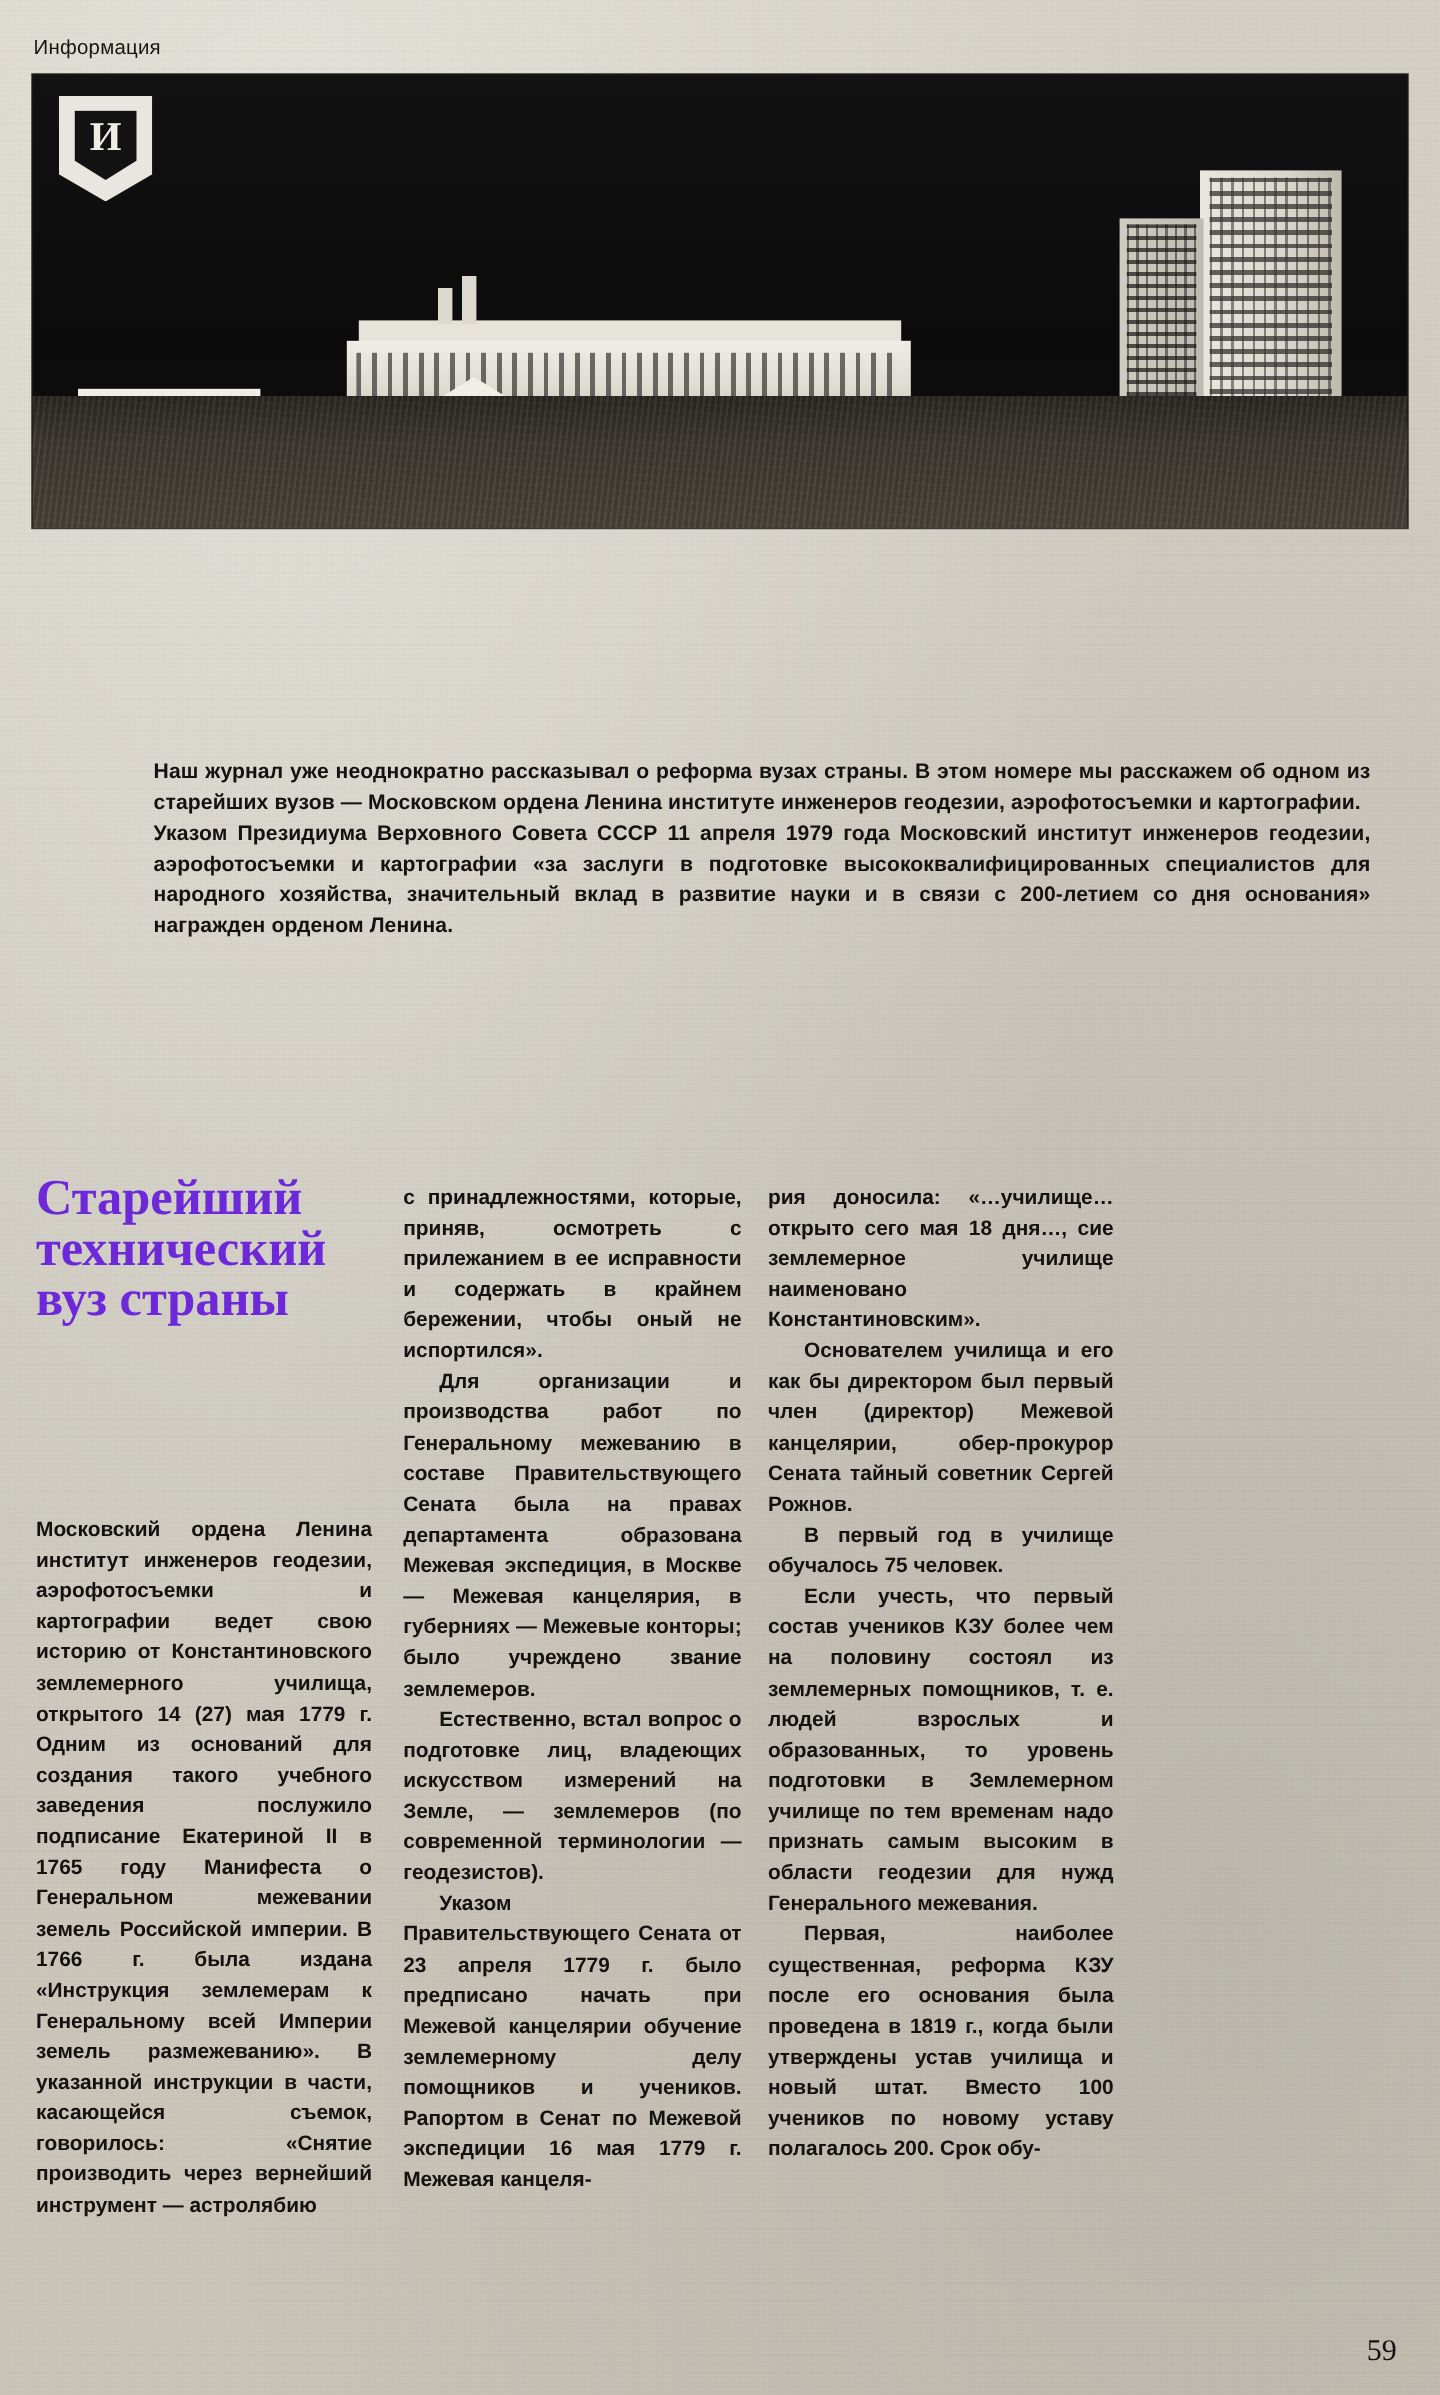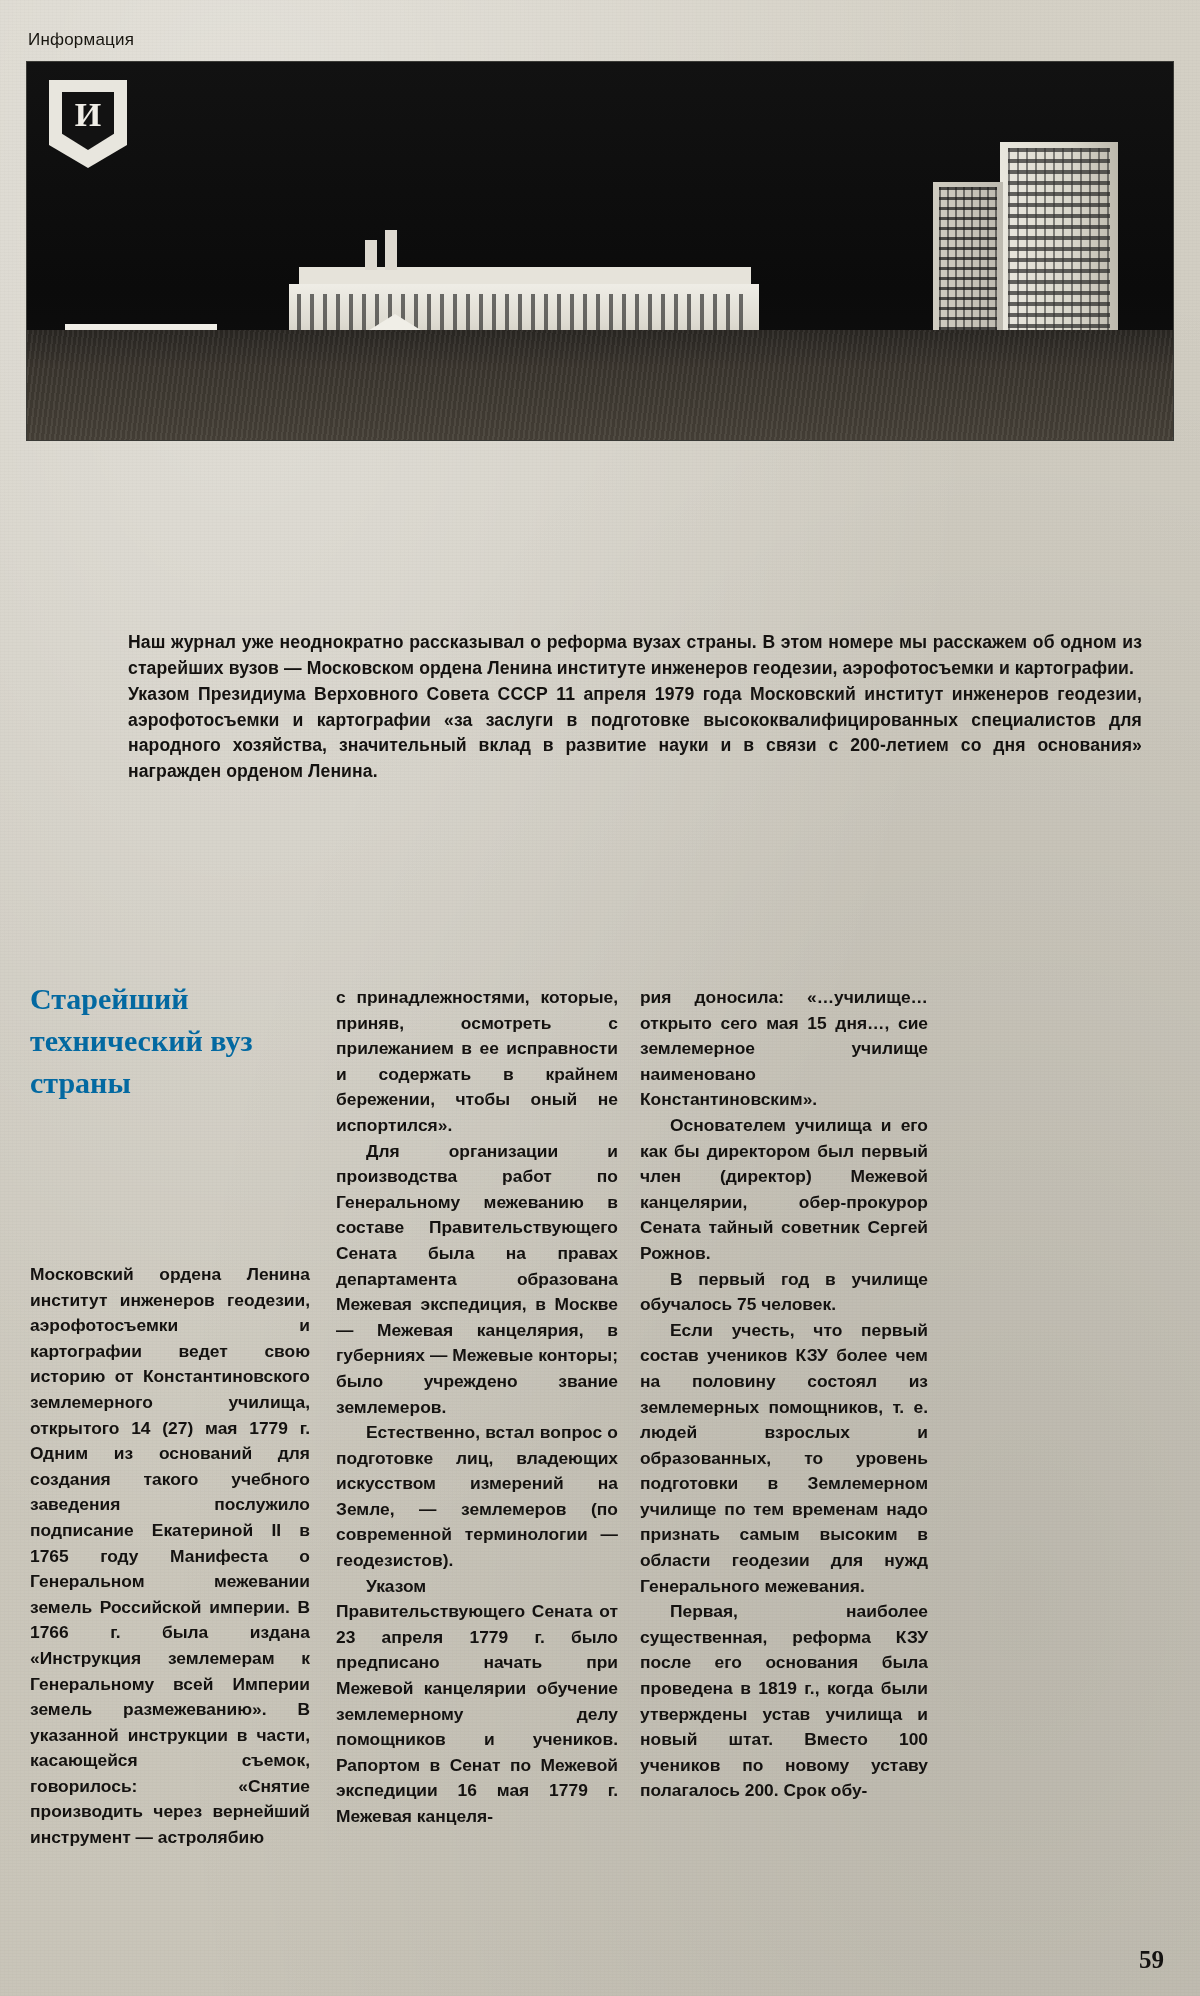--- a/index.html
+++ b/index.html
@@ -268,24 +268,24 @@
   .lead p { margin: 0; text-indent: 0; }
   .lead p + p { margin-top: 1px; }
 
   
   .headline {
     position: absolute;
     left: 30px;
     top: 978px;
     width: 290px;
     font-family: "Liberation Serif", serif;
-    font-size: 30px;
+    font-size: 42px;
     font-weight: bold;
     line-height: 42px;
-    color: #0369a1;
+    color: #6d28d9;
   }
 
   
   .col {
     position: absolute;
     top: 1262px;
     font-size: 17.4px;
     line-height: 25.6px;
     text-align: justify;
     font-weight: bold;
@@ -295,21 +295,21 @@
   .col1 { left: 30px;  width: 280px; }
   .col2 { left: 336px; width: 282px; top: 985px; }
   .col3 { left: 640px; width: 288px; top: 985px; }
   .col p.ind { text-indent: 30px; }
 
   .page-number {
     position: absolute;
     right: 36px;
     bottom: 22px;
     font-size: 25px;
-    font-weight: bold;
+    font-weight: normal;
     font-family: "Liberation Serif", serif;
     text-align: center;
   }
 </style>
 </head>
 <body>
 
 <div class="page"></div>
 <div class="grain"></div>
 
@@ -350,20 +350,20 @@
 </div>
 
 <div class="col col2">
   <p>с принадлежностями, которые, приняв, осмотреть с прилежанием в ее исправности и содержать в крайнем бережении, чтобы оный не испортился».</p>
   <p class="ind">Для организации и производства работ по Генеральному межеванию в составе Правительствующего Сената была на правах департамента образована Межевая экспедиция, в Москве — Межевая канцелярия, в губерниях — Межевые конторы; было учреждено звание землемеров.</p>
   <p class="ind">Естественно, встал вопрос о подготовке лиц, владеющих искусством измерений на Земле, — землемеров (по современной терминологии — геодезистов).</p>
   <p class="ind">Указом Правительствующего Сената от 23 апреля 1779 г. было предписано начать при Межевой канцелярии обучение землемерному делу помощников и учеников. Рапортом в Сенат по Межевой экспедиции 16 мая 1779 г. Межевая канцеля-</p>
 </div>
 
 <div class="col col3">
-  <p>рия доносила: «…училище… открыто сего мая 15 дня…, сие землемерное училище наименовано Константиновским».</p>
+  <p>рия доносила: «…училище… открыто сего мая 18 дня…, сие землемерное училище наименовано Константиновским».</p>
   <p class="ind">Основателем училища и его как бы директором был первый член (директор) Межевой канцелярии, обер-прокурор Сената тайный советник Сергей Рожнов.</p>
   <p class="ind">В первый год в училище обучалось 75 человек.</p>
   <p class="ind">Если учесть, что первый состав учеников КЗУ более чем на половину состоял из землемерных помощников, т. е. людей взрослых и образованных, то уровень подготовки в Землемерном училище по тем временам надо признать самым высоким в области геодезии для нужд Генерального межевания.</p>
   <p class="ind">Первая, наиболее существенная, реформа КЗУ после его основания была проведена в 1819 г., когда были утверждены устав училища и новый штат. Вместо 100 учеников по новому уставу полагалось 200. Срок обу-</p>
 </div>
 
 <div class="page-number">59</div>
 
 </body></html>

